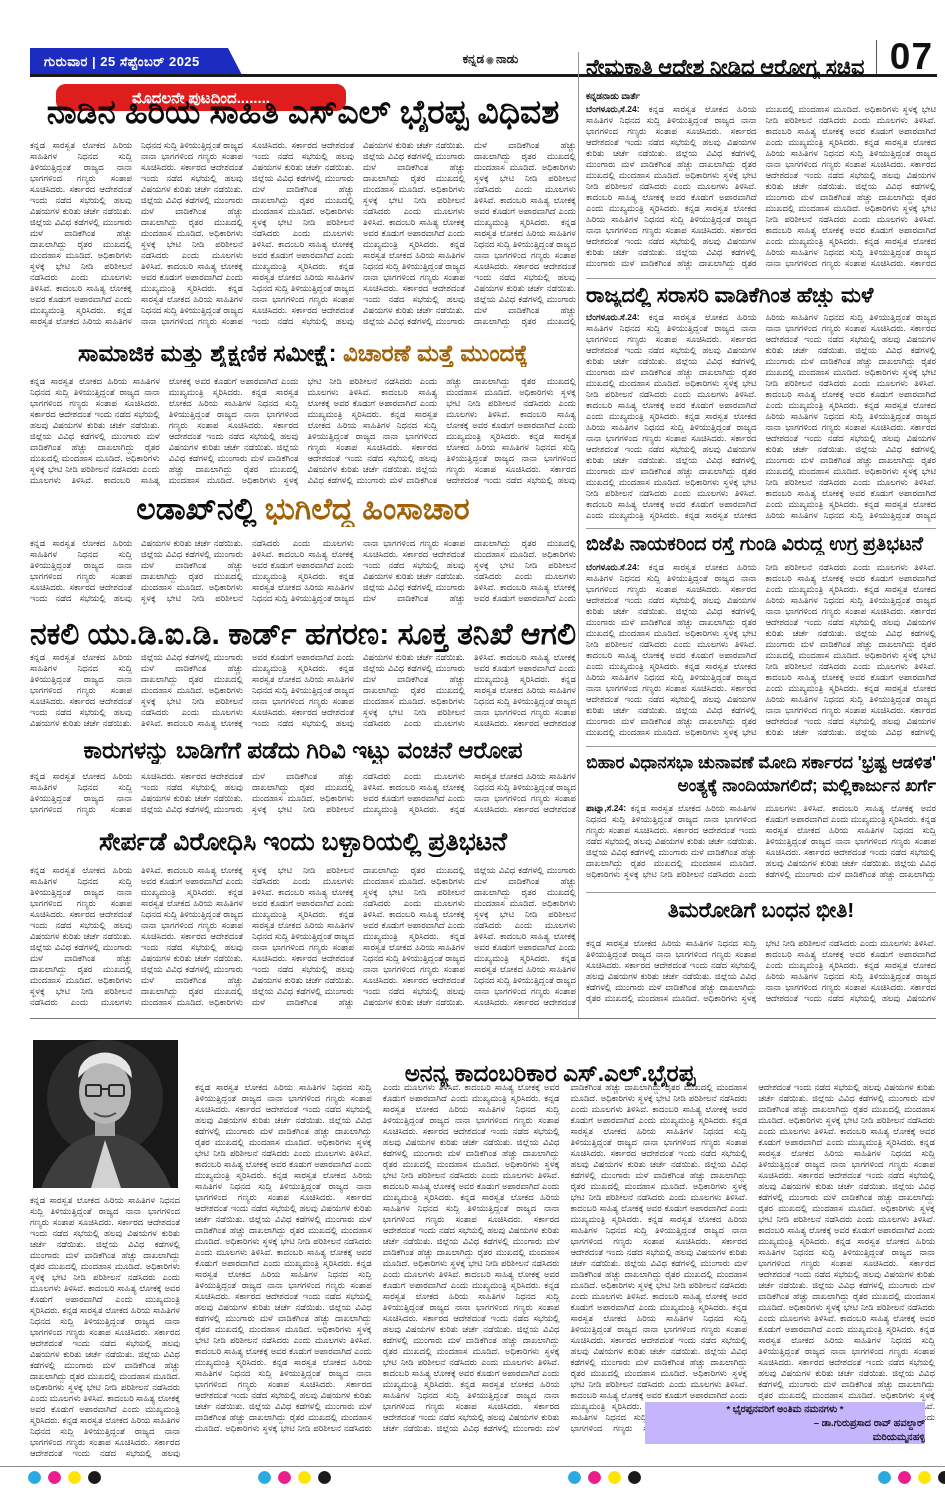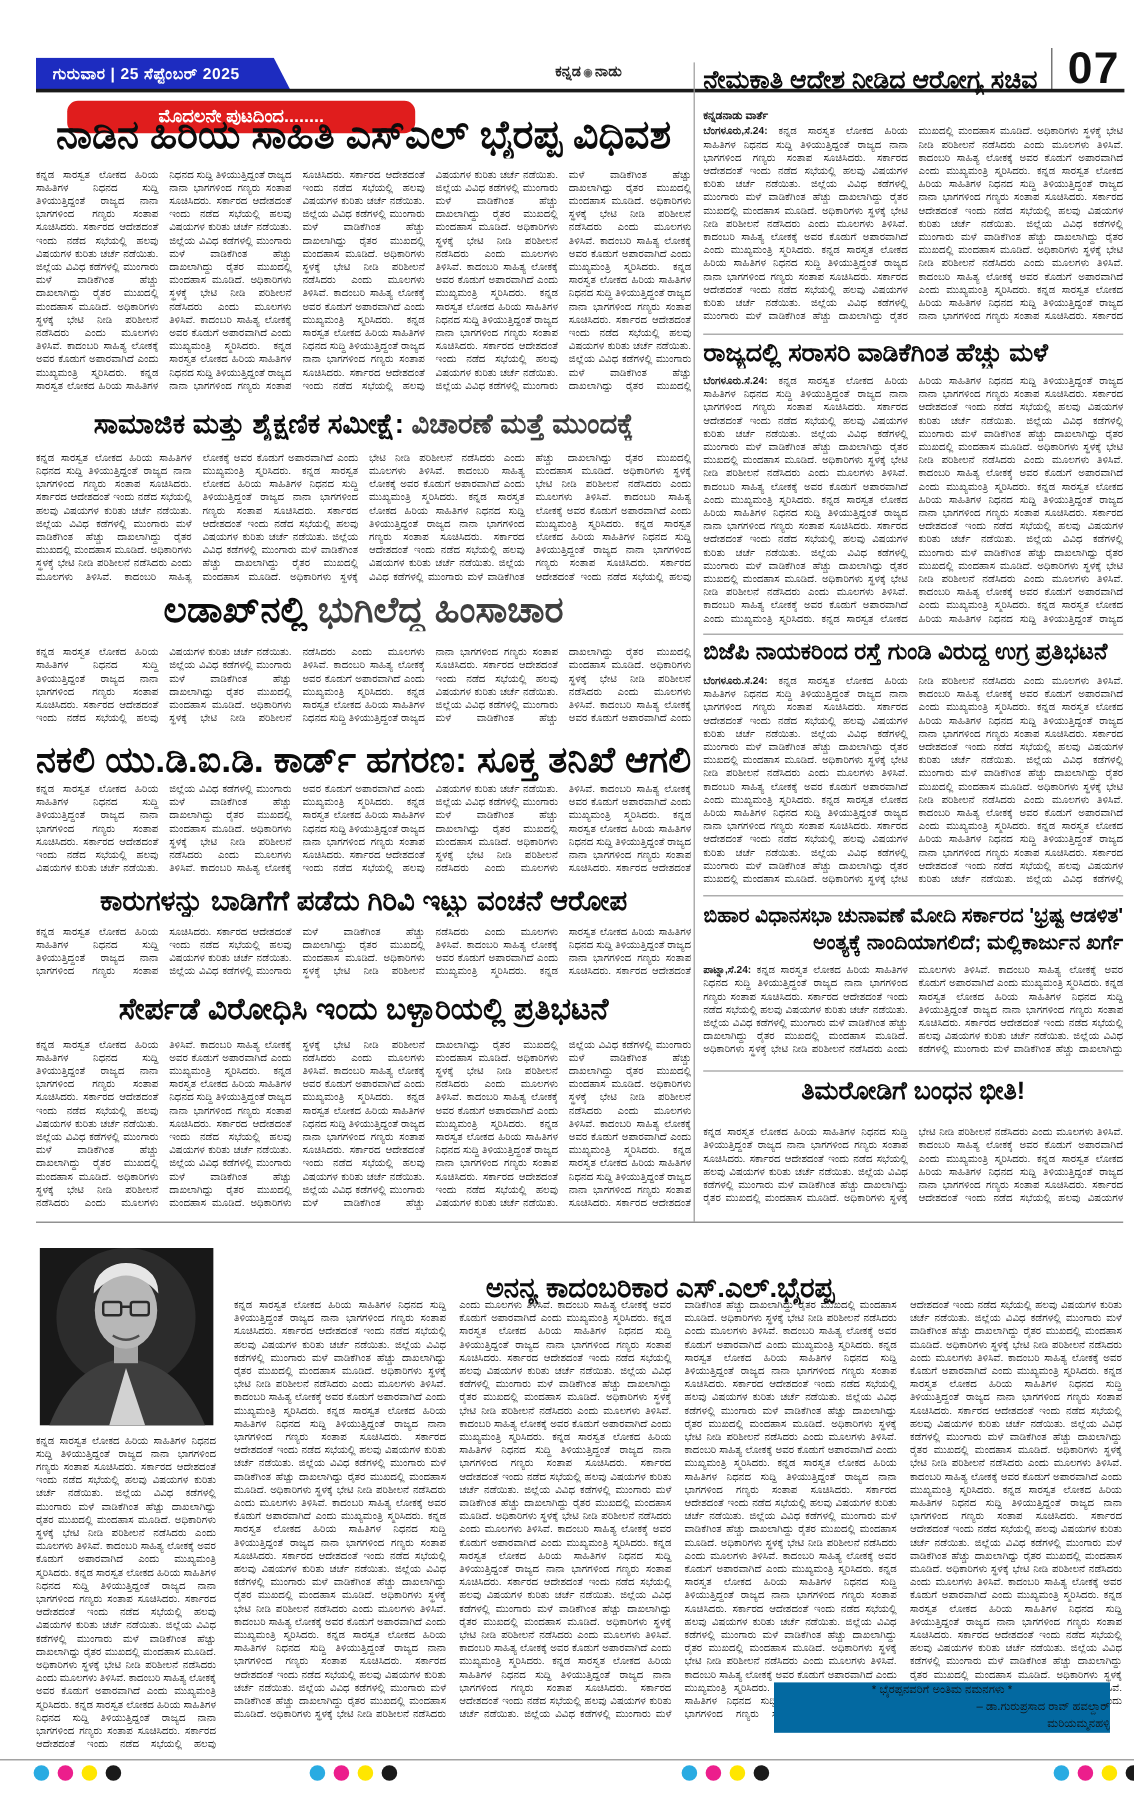--- a/index.html
+++ b/index.html
@@ -15,30 +15,30 @@
   .brand .logo-dot { font-size:9px; color:#666; padding:0 2px; }
   .page-no { right:12px; top:36px; font-size:37px; font-weight:900; letter-spacing:1px; }
   .page-no-sep { left:876px; top:40px; width:1px; height:35px; background:#555; }
   .head-rule { left:30px; top:74px; width:907px; height:3px; background:#1a1a1a; }
 
   .cont-badge { left:56px; top:84px; width:290px; height:27px; background:#e01d1d; border-radius:9px;
      color:#fff; font-weight:bold; font-size:15px; text-align:center; line-height:27px; }
 
   
   .hl { font-weight:800; color:#0d0d0d; text-align:center; white-space:nowrap; overflow:hidden; }
-  .hl .red { color:#404040; }
+  .hl .red { color:#a16207; }
   .body-txt { font-size:8.5px; line-height:11px; text-align:justify; overflow:hidden; color:#1c1c1c;
      column-gap:9px; }
   .body-txt b { font-size:8.5px; }
   .byline { font-weight:bold; font-size:9px; }
 
   .v-divider { left:578px; top:52px; width:1px; height:966px; background:#9a9a9a; }
   .h-rule { height:1px; background:#9a9a9a; }
 
-  .sig { font-size:9.5px; font-weight:normal; background:#0369a1; line-height:14px; }
+  .sig { font-size:9.5px; font-weight:bold; background:#c4b5fd; line-height:14px; }
   .sig .c { text-align:center; }
   .sig .r { text-align:right; }
 
   .dots { display:flex; gap:7px; }
   .dots span { width:13px; height:13px; border-radius:50%; display:block; }
   .bottom-rule { left:0; top:1466px; width:945px; height:1px; background:#8c8c8c; }
 </style>
 </head>
 <body>
 

